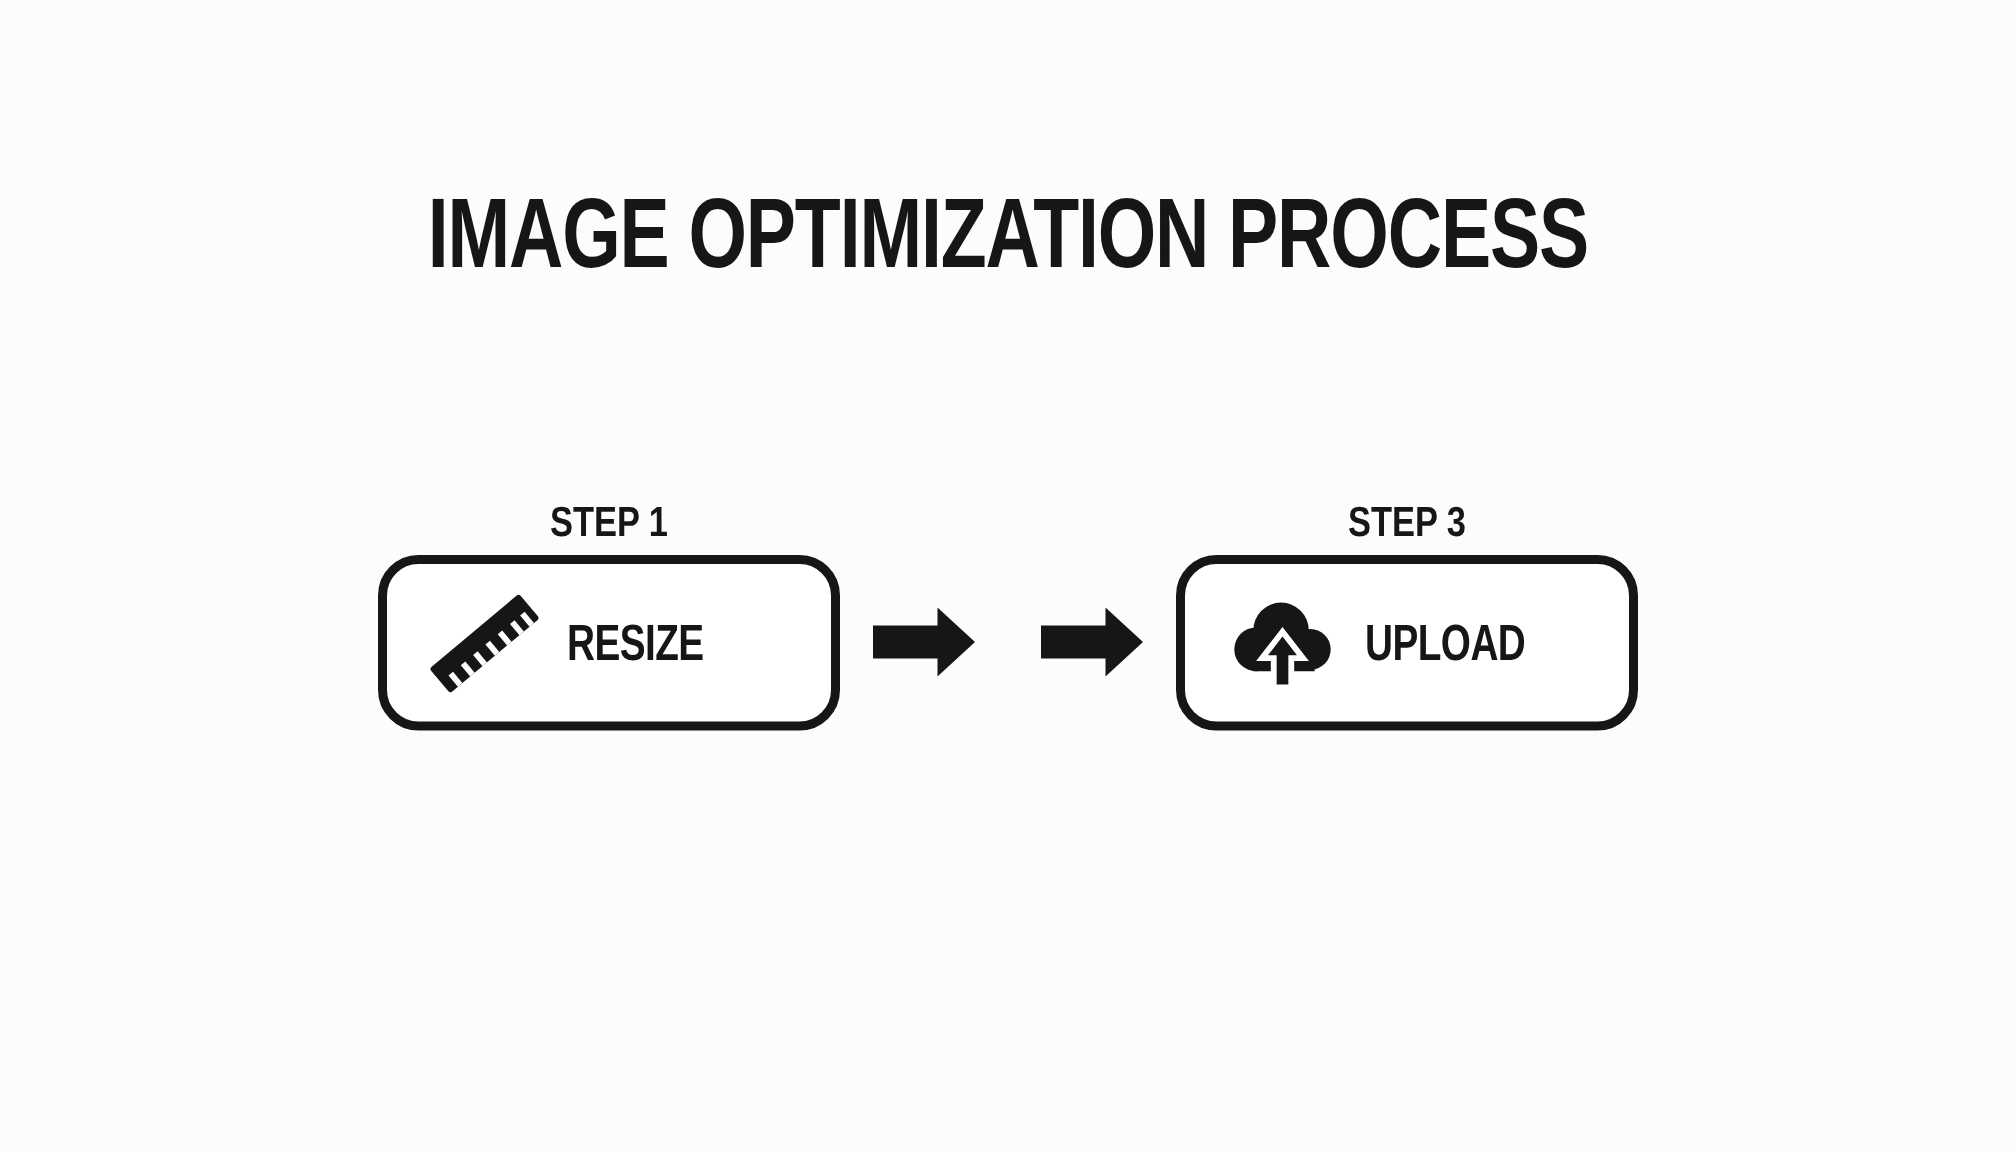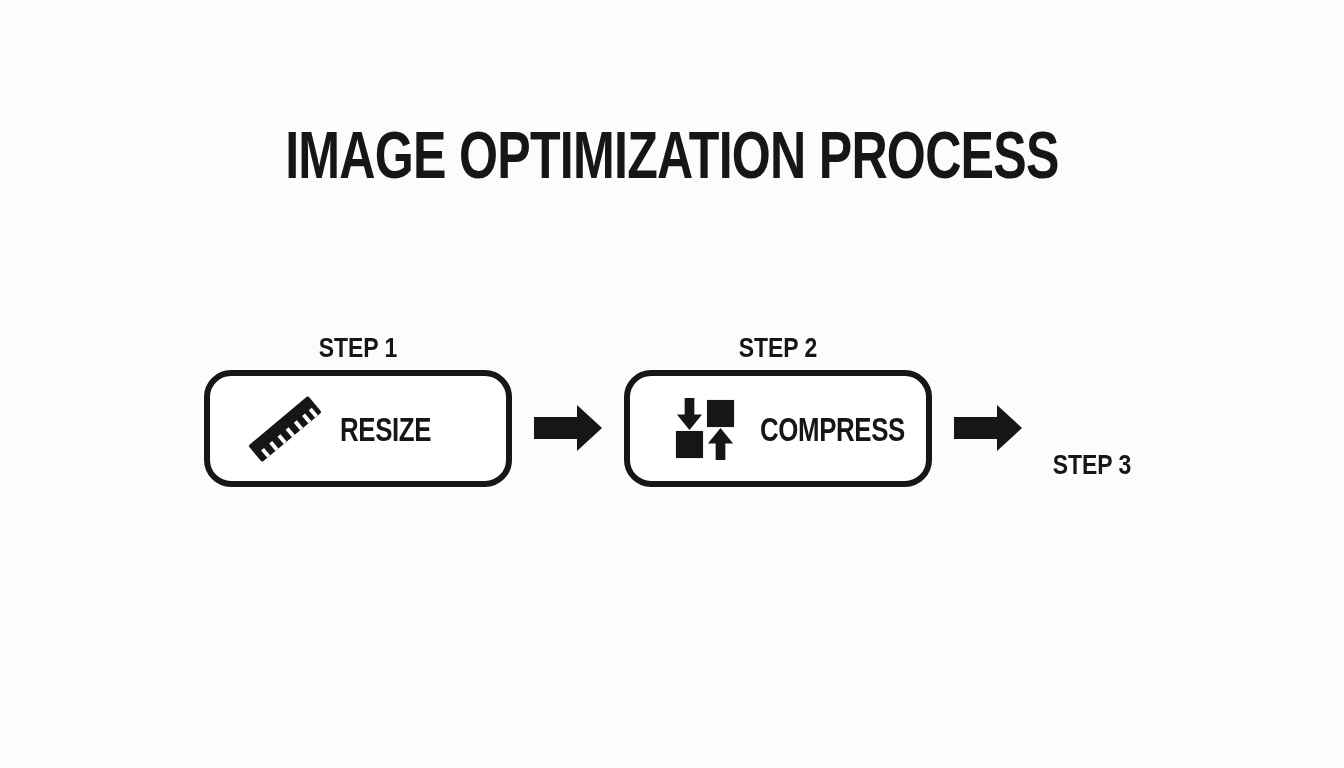--- a/index.html
+++ b/index.html
@@ -47,21 +47,21 @@
     transform:scaleX(0.82);
     transform-origin:center;
     white-space:nowrap;
   }
   .step-box{
     width:308px;height:117px;
     border:6px solid var(--ink);
     border-radius:27px;
     background:#fff;
     display:flex;align-items:center;
-    padding-left:38px;
+    padding-left:28px;
     gap:18px;
   }
   .step-name{
     font-size:34px;
     font-weight:700;
     line-height:1;
     letter-spacing:-0.5px;
     white-space:nowrap;
     display:inline-block;
     transform:scaleX(0.76);
@@ -107,39 +107,35 @@
           </svg>
         </span>
         <span class="step-name">RESIZE</span>
       </div>
     </div>
 
     <svg class="flow-arrow" width="68" height="46" viewBox="0 0 68 46" aria-hidden="true">
       <polygon class="fill-ink" points="0,12 43,12 43,0 68,23 43,46 43,34 0,34"></polygon>
     </svg>
 
-    <div class="step-group">
-      <span class="step-label">STEP 2</span>
-      <div class="step-box">
-        <span class="icon-wrap">
-          <svg width="62" height="62" viewBox="0 0 64 64" aria-hidden="true">
-            <rect class="fill-ink" x="34" y="2" width="28" height="28"></rect>
-            <rect class="fill-ink" x="2" y="34" width="28" height="28"></rect>
-            <rect class="fill-ink" x="11" y="0" width="10" height="18"></rect>
-            <polygon class="fill-ink" points="3,17 29,17 16,33"></polygon>
-            <rect class="fill-ink" x="43" y="46" width="10" height="18"></rect>
-            <polygon class="fill-ink" points="35,47 61,47 48,31"></polygon>
-          </svg>
-        </span>
-        <span class="step-name">COMPRESS</span>
-      </div>
-    </div>
 
     <svg class="flow-arrow" width="68" height="46" viewBox="0 0 68 46" aria-hidden="true">
       <polygon class="fill-ink" points="0,12 43,12 43,0 68,23 43,46 43,34 0,34"></polygon>
     </svg>
 
     <div class="step-group">
       <span class="step-label">STEP 3</span>
+      <div class="step-box">
+        <span class="icon-wrap">
+          <svg width="74" height="72" viewBox="0 0 76 72" aria-hidden="true">
+            <circle class="fill-ink" cx="20" cy="40" r="15"></circle>
+            <circle class="fill-ink" cx="37" cy="27" r="19"></circle>
+            <circle class="fill-ink" cx="57" cy="40" r="14"></circle>
+            <rect class="fill-ink" x="18" y="36" width="42" height="19"></rect>
+            <path d="M38 28 L52 46 L44 46 L44 66 L32 66 L32 46 L24 46 Z" fill="var(--ink)" stroke="#ffffff" stroke-width="4" stroke-linejoin="miter"></path>
+          </svg>
+        </span>
+        <span class="step-name">UPLOAD</span>
+      </div>
     </div>
 
   </div>
 </div>
 
 </body></html>

